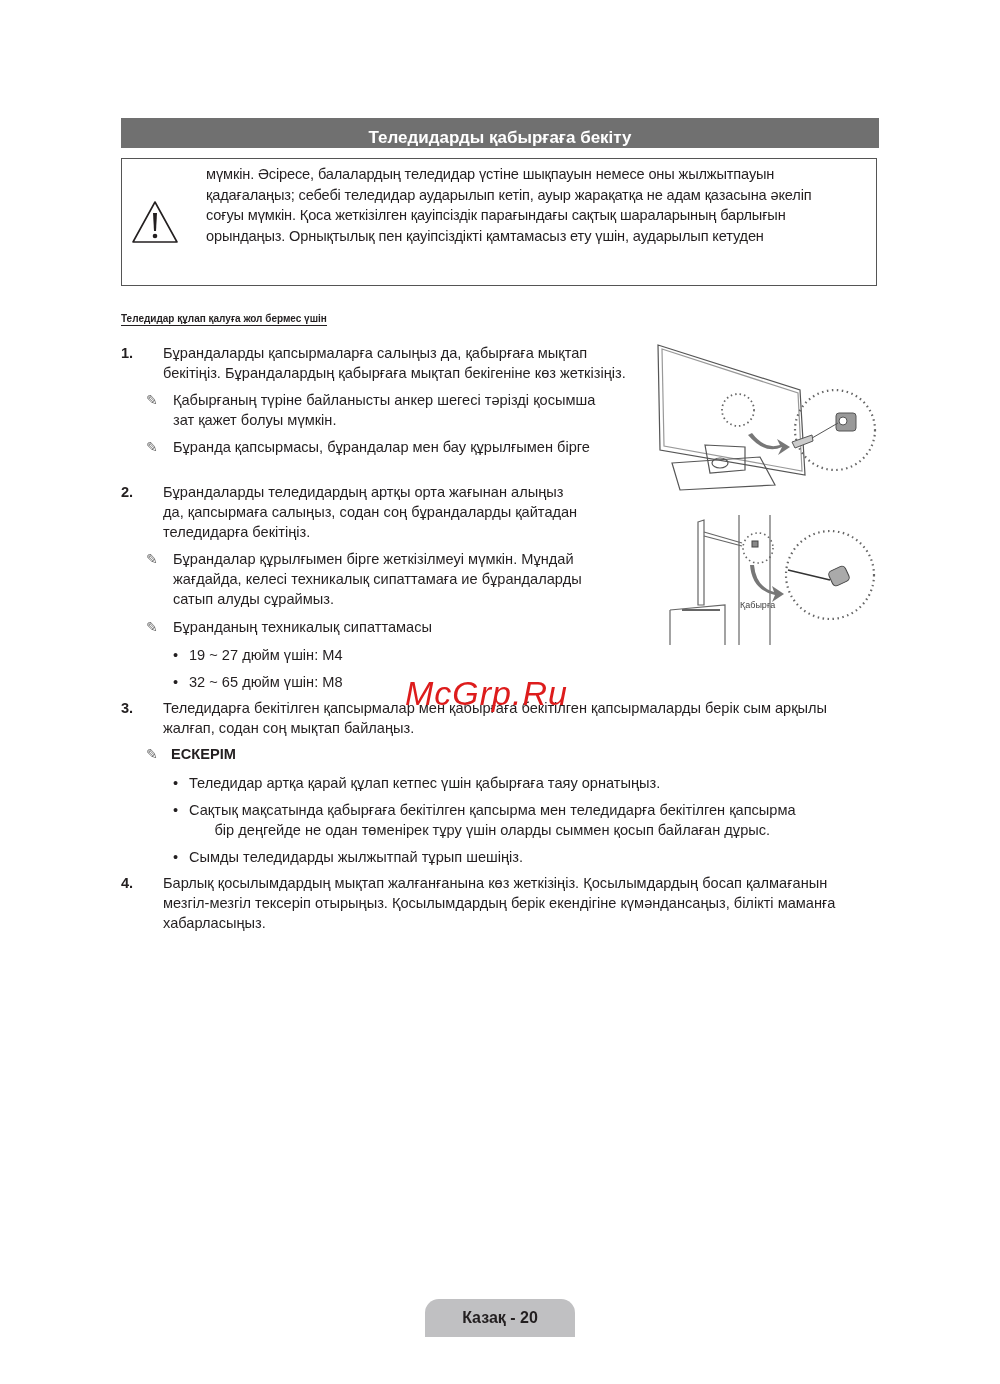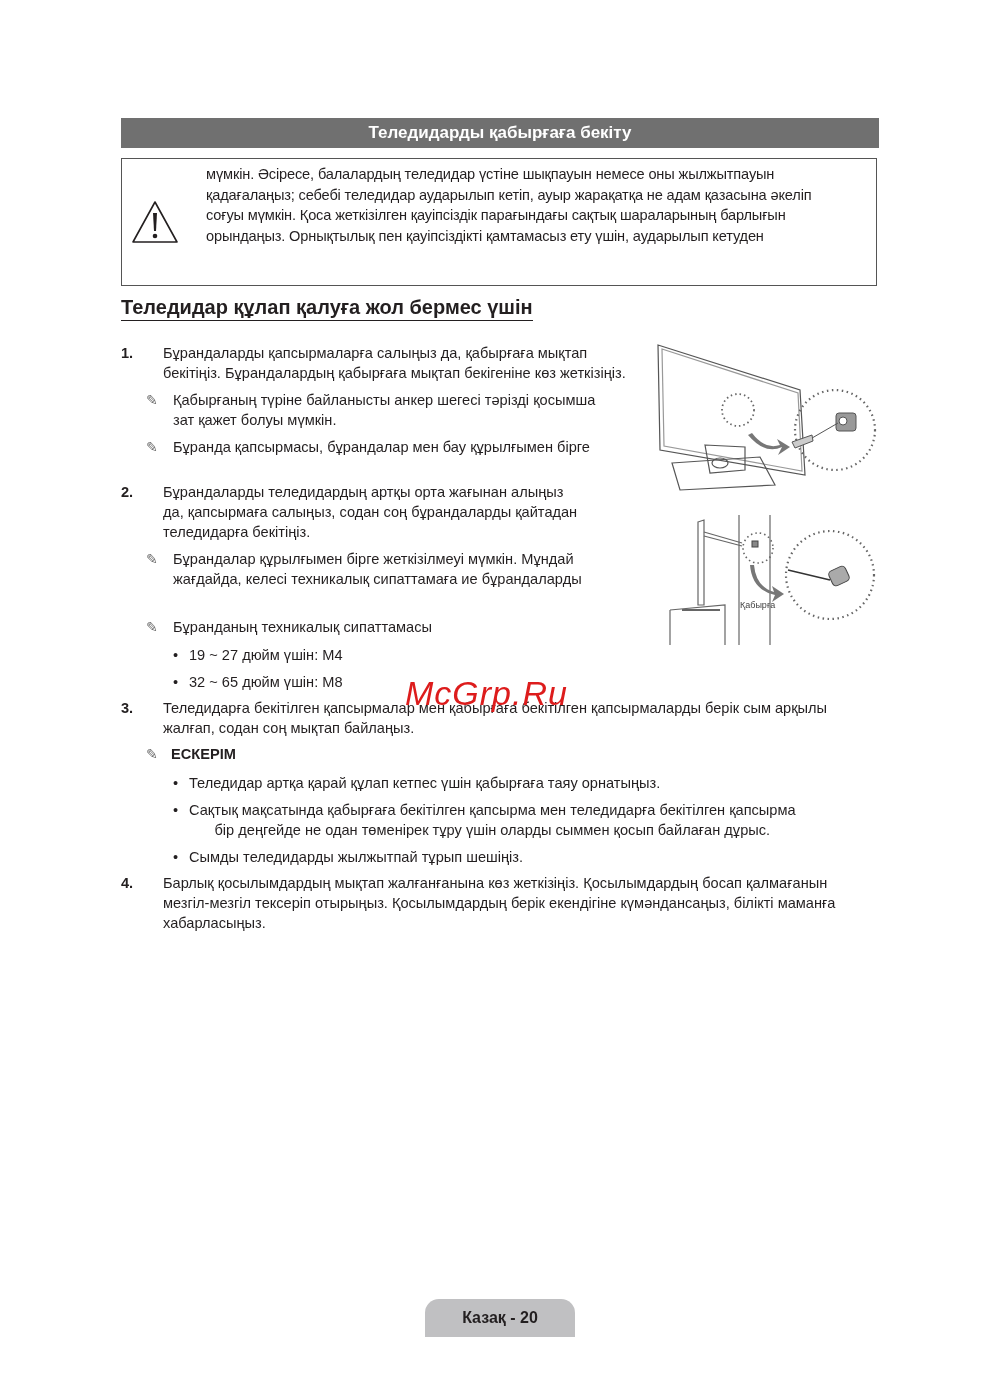--- a/index.html
+++ b/index.html
@@ -3,34 +3,34 @@
 <meta charset="utf-8">
 <style>
   html, body { margin: 0; padding: 0; background: #ffffff; }
   body {
     width: 1000px; height: 1384px; position: relative; overflow: hidden;
     font-family: "Liberation Sans", sans-serif; color: #231f20;
   }
   .title-bar {
     position: absolute; left: 121px; top: 118px; width: 758px; height: 30px;
     background: #707070; color: #ffffff; font-weight: bold; font-size: 17px;
-    display: flex; align-items: center; justify-content: center;
+    display: flex; align-items: flex-end; justify-content: center;
   }
   .warning-box {
     position: absolute; left: 121px; top: 158px; width: 756px; height: 128px;
     border: 1px solid #555; box-sizing: border-box;
   }
   .warning-icon { position: absolute; left: 8px; top: 40px; width: 50px; height: 46px; }
   .warning-text {
     position: absolute; left: 84px; top: 5px; width: 665px;
     font-size: 14.6px; line-height: 20.6px; letter-spacing: -0.15px;
   }
   .warning-text b { font-weight: bold; }
   .subheading {
-    position: absolute; left: 121px; top: 296px; font-weight: bold; font-size: 20px;
+    position: absolute; left: 121px; top: 313px; font-weight: bold; font-size: 10px;
     border-bottom: 1.5px solid #231f20; padding-bottom: 1px;
   }
   .step { position: absolute; font-size: 14.6px; line-height: 20px; }
   .step .num { position: absolute; left: 0; top: 0; font-weight: bold; }
   .step .txt { position: absolute; left: 42px; top: 0; }
   .note { position: absolute; font-size: 14.6px; line-height: 20px; }
   .note .pen { position: absolute; left: 0; top: 0; color: #666; font-size: 14px; }
   .note .txt { position: absolute; left: 27px; top: 0; }
   .bullet { position: absolute; font-size: 14.6px; line-height: 20px; }
   .bullet .dot { position: absolute; left: 0; top: 0; }
@@ -98,20 +98,21 @@
     <div>Бұрандаларды теледидардың артқы орта жағынан алыңыз</div>
     <div>да, қапсырмаға салыңыз, содан соң бұрандаларды қайтадан</div>
     <div>теледидарға бекітіңіз.</div>
   </div>
 </div>
 <div class="note" style="left:146px; top:549px; width:510px;">
   <span class="pen">✎</span>
   <div class="txt">
     <div>Бұрандалар құрылғымен бірге жеткізілмеуі мүмкін. Мұндай</div>
     <div>жағдайда, келесі техникалық сипаттамаға ие бұрандаларды</div>
+    <div>сатып алуды сұраймыз.</div>
   </div>
 </div>
 <div class="note" style="left:146px; top:617px; width:510px;">
   <span class="pen">✎</span>
   <div class="txt">
     <div>Бұранданың техникалық сипаттамасы</div>
   </div>
 </div>
 <div class="bullet" style="left:173px; top:645px; width:300px;">
   <span class="dot">•</span>

